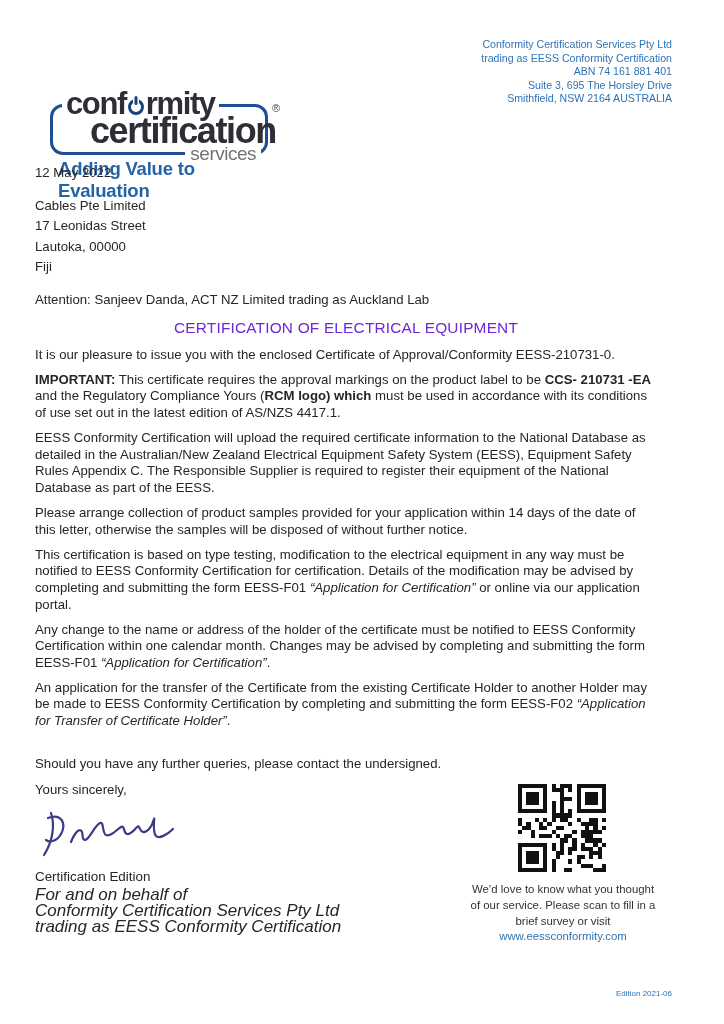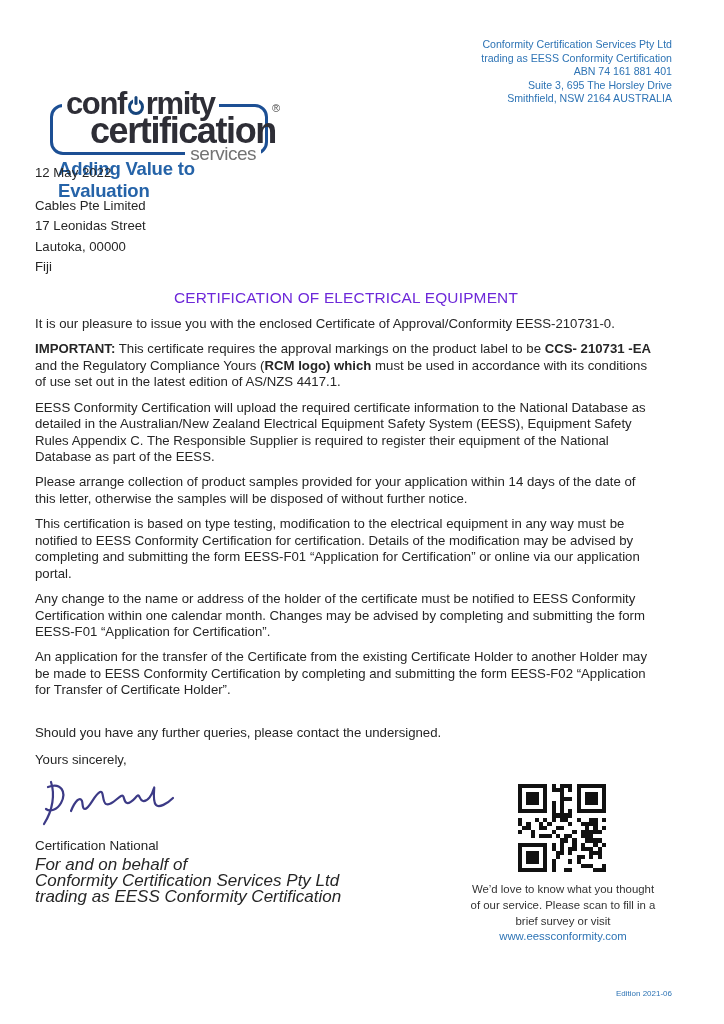--- a/index.html
+++ b/index.html
@@ -29,21 +29,21 @@
 
   
   .letter-body{position:absolute;left:35px;top:165px;width:622px;font-size:13.2px;line-height:16.6px;}
   .date{margin:0 0 14px 0;}
   .recipient div{line-height:20.5px;}
   .attention{margin-top:14px;}
   .letter-title{margin:12px 0 10px 0;text-align:center;font-size:15.4px;font-weight:500;
                 letter-spacing:0.2px;color:#6d28d9;}
   .letter-body p{margin:0 0 8.5px 0;}
   .b{font-weight:700;}
-  .i{}
+  .i{font-style:italic;}
   .link{color:#2e74b5;}
   .queries{margin:26px 0 10px 0 !important;}
   .signoff{margin:0 0 4px 0 !important;}
 
   .signature{display:block;margin:6px 0 2px 2px;}
   .signatory-title{margin-top:6px;font-size:13.4px;}
   .on-behalf{font-size:17px;line-height:16px;font-style:italic;margin-top:2px;}
 
   
   .qr-wrap{position:absolute;left:518px;top:784px;width:88px;height:88px;}
@@ -77,20 +77,21 @@
   <div class="letter-body">
     <div class="date">12 May 2022</div>
 
     <div class="recipient">
       <div>Cables Pte Limited</div>
       <div>17 Leonidas Street</div>
       <div>Lautoka, 00000</div>
       <div>Fiji</div>
     </div>
 
+    <div class="attention">Attention: Sanjeev Danda, ACT NZ Limited trading as Auckland Lab</div>
 
     <div class="letter-title">CERTIFICATION OF ELECTRICAL EQUIPMENT</div>
 
     <p><span>It is our pleasure to issue you with the enclosed Certificate of Approval/Conformity EESS-210731-0.</span></p>
     <p><span class="b">IMPORTANT:</span><span> This certificate requires the approval markings on the product label to be </span><span class="b">CCS- 210731 -EA</span><span> and the Regulatory Compliance Yours (</span><span class="b">RCM logo) which</span><span> must be used in accordance with its conditions of use set out in the latest edition of AS/NZS 4417.1.</span></p>
     <p><span>EESS Conformity Certification will upload the required certificate information to the National Database as detailed in the Australian/New Zealand Electrical Equipment Safety System (EESS), Equipment Safety Rules Appendix C.  The Responsible Supplier is required to register their equipment of the National Database as part of the EESS.</span></p>
     <p><span>Please arrange collection of product samples provided for your application within 14 days of the date of this letter, otherwise the samples will be disposed of without further notice.</span></p>
     <p><span>This certification is based on type testing, modification to the electrical equipment in any way must be notified to EESS Conformity Certification for certification.  Details of the modification may be advised by completing and submitting the form EESS-F01 </span><span class="i">“Application for Certification”</span><span> or online via our application portal.</span></p>
     <p><span>Any change to the name or address of the holder of the certificate must be notified to EESS Conformity Certification within one calendar month.  Changes may be advised by completing and submitting the form EESS-F01 </span><span class="i">“Application for Certification”</span><span>.</span></p>
     <p><span>An application for the transfer of the Certificate from the existing Certificate Holder to another Holder may be made to EESS Conformity Certification by completing and submitting the form EESS-F02 </span><span class="i">“Application for Transfer of Certificate Holder”</span><span>.</span></p>
@@ -99,21 +100,21 @@
     <p class="signoff">Yours sincerely,</p>
 
     <svg class="signature" width="150" height="58" viewBox="0 0 150 58">
       <g fill="none" stroke="#3c3a86" stroke-width="2.2" stroke-linecap="round" stroke-linejoin="round">
         <path d="M14 8 C18 20 16 36 7 50"></path>
         <path d="M11 13 C24 8 30 18 24 29 C20 36 13 38 9 35"></path>
         <path d="M34 37 C38 27 43 22 45 27 C46 30 45 35 48 35 C53 34 57 21 63 18 C67 16 65 28 69 30 C74 32 79 25 84 22 C88 20 86 28 90 29 C94 29.5 97 25 100 22 C103 19.5 102 26 106 27 C111 27.5 115 21 117 14 C118 10 115 27 119 31 C122 34 130 30 136 24"></path>
       </g>
     </svg>
 
-    <div class="signatory-title">Certification National</div>
+    <div class="signatory-title">Certification Edition</div>
     <div class="on-behalf">
       <div>For and on behalf of</div>
       <div>Conformity Certification Services Pty Ltd</div>
       <div>trading as EESS Conformity Certification</div>
     </div>
   </div>
 
   <div class="qr-wrap">
     <svg id="qr-svg" width="88" height="88" viewBox="0 0 84 84" shape-rendering="crispEdges">
         <rect x="0" y="0" width="84" height="84" fill="#fff"></rect>

